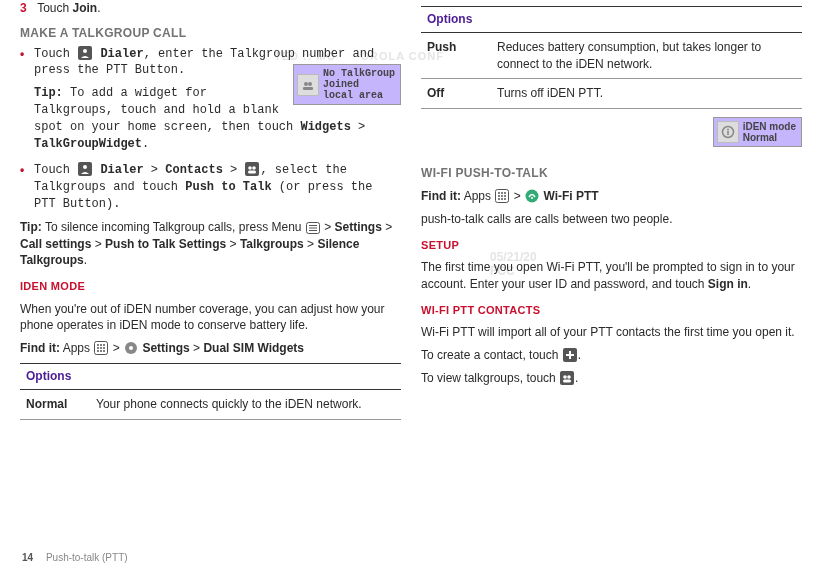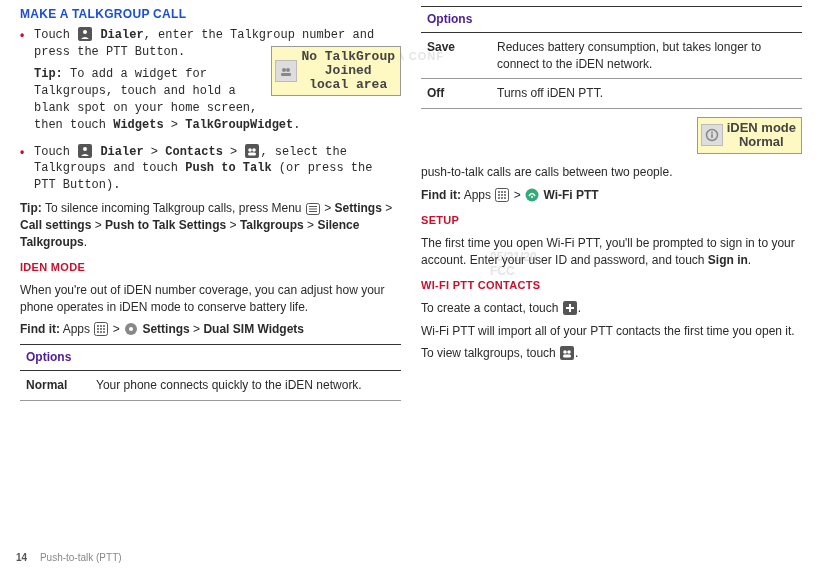--- a/index.html
+++ b/index.html
@@ -4,51 +4,56 @@
 <style>
   * { box-sizing: border-box; margin: 0; padding: 0; }
   body { width: 822px; height: 569px; font-family: Arial, Helvetica, sans-serif; font-size: 12px; color: #2b2b2b; position: relative; background: #fff; overflow: hidden; }
   .watermark { position: absolute; color: #e5e5e5; font-weight: bold; pointer-events: none; z-index: 0; }
   .wm1 { top: 50px; left: 274px; font-size: 11px; letter-spacing: 1px; }
   .wm2 { top: 250px; left: 490px; font-size: 12px; }
   .page { position: relative; display: flex; height: 520px; padding: 0 10px; z-index: 1; }
   .col { width: 50%; padding: 0 10px; line-height: 1.4; }
   .step-line { margin-bottom: 8px; }
   .step-num { color: #c8102e; font-weight: bold; display: inline-block; width: 14px; }
-  .h-red-big { color: #1d4ed8; font-weight: 900; font-size: 12px; letter-spacing: 0.3px; margin: 6px 0 4px; text-transform: uppercase; }
+  .h-red-big { color: #737373; font-weight: 900; font-size: 12px; letter-spacing: 0.3px; margin: 6px 0 4px; text-transform: uppercase; }
   .h-red-small { color: #c8102e; font-weight: 900; font-size: 11px; letter-spacing: 0.3px; margin: 10px 0 3px; text-transform: uppercase; }
   .bullet { display: flex; margin: 4px 0; }
   .bullet-dot { color: #c8102e; font-weight: bold; width: 14px; flex: none; }
   .bullet-body { flex: 1; font-family: Liberation Mono, monospace; }
   .bold { font-weight: bold; }
   .tip { margin: 6px 0; }
   .para { margin: 6px 0; }
   .icon-box { display: inline-block; vertical-align: -3px; margin: 0 1px; }
   .icon-box svg { display: block; }
   .widget { float: right; margin: 2px 0 4px 8px; }
-  .widget-inner { border: 1px solid #999; background: #fef9c3; padding: 3px 5px 3px 3px; display: flex; align-items: center; gap: 4px; font-size: 13px; line-height: 1.1; font-weight: bold; color: #444; text-align: center; }
+  .widget-inner { border: 1px solid #999; background: #c4b5fd; padding: 3px 5px 3px 3px; display: flex; align-items: center; gap: 4px; font-size: 10px; line-height: 1.1; font-weight: bold; color: #444; }
   .widget-icon { width: 22px; height: 22px; background: #ddd; border: 1px solid #bbb; display: flex; align-items: center; justify-content: center; }
   .options-table { width: 100%; border-collapse: collapse; margin: 6px 0; }
   .options-table th { text-align: left; color: #4c1d95; font-size: 12px; font-weight: bold; border-top: 1.5px solid #333; border-bottom: 1.5px solid #333; padding: 4px 6px; }
   .options-table td { border-bottom: 1px solid #999; padding: 6px 6px; vertical-align: top; font-size: 12px; }
   .options-table td.key { font-weight: bold; white-space: nowrap; width: 70px; }
-  .footer { position: absolute; bottom: 6px; left: 16px; font-size: 10px; color: #888; }
+  .footer { position: absolute; bottom: 6px; left: 22px; font-size: 10px; color: #888; }
   .footer .pn { color: #555; font-weight: bold; margin-right: 10px; }
   .clear { clear: both; }
 </style>
 </head>
 <body>
 
 <div class="watermark wm1">TED :: MO&nbsp;&nbsp;&nbsp;&nbsp;&nbsp;&nbsp;OROLA CONF</div>
 <div class="watermark wm2"><span>05/21/20</span><br><span>FCC</span></div>
 
 <div class="page">
 
   <div class="col">
 
+    <div class="step-line">
+      <span class="step-num">3</span>
+      <span>Touch</span>
+      <span class="bold">Join</span><span>.</span>
+    </div>
 
     <div class="h-red-big">Make a Talkgroup call</div>
 
     <div class="bullet">
       <div class="bullet-dot">•</div>
       <div class="bullet-body">
         <span>Touch</span>
         <span class="icon-box"><svg width="14" height="14">
               <rect width="14" height="14" rx="2" fill="#555"></rect>
               <circle cx="7" cy="5" r="2" fill="#fff"></circle>
@@ -172,21 +177,21 @@
   </div>
 
   <div class="col">
 
     <table class="options-table">
       <tbody>
           <tr>
             <th colspan="2">Options</th>
           </tr>
       <tr>
-        <td class="key">Save</td>
+        <td class="key">Push</td>
         <td>Reduces battery consumption, but takes longer to connect to the iDEN network.</td>
       </tr>
       <tr>
         <td class="key">Off</td>
         <td>Turns off iDEN PTT.</td>
       </tr>
     </tbody>
       </table>
 
     <div class="widget">
@@ -200,22 +205,21 @@
           </div>
         <div>
           <div>iDEN mode</div>
           <div>Normal</div>
         </div>
       </div>
     </div>
 
     <div class="clear"></div>
 
-    <div class="para">push-to-talk calls are calls between two people.</div>
-
+    <div class="h-red-big" style="margin-top:14px">Wi-Fi Push-to-talk</div>
     <div class="para">
       <span class="bold">Find it:</span>
       <span>Apps</span>
       <span class="icon-box"><svg width="14" height="14">
             <rect x="0.5" y="0.5" width="13" height="13" rx="2" fill="none" stroke="#555"></rect>
             <circle cx="4" cy="4" r="1" fill="#555"></circle>
             <circle cx="7" cy="4" r="1" fill="#555"></circle>
             <circle cx="10" cy="4" r="1" fill="#555"></circle>
             <circle cx="4" cy="7" r="1" fill="#555"></circle>
             <circle cx="7" cy="7" r="1" fill="#555"></circle>
@@ -226,37 +230,39 @@
           </svg></span>
       <span>&gt;</span>
       <span class="icon-box"><svg width="14" height="14">
             <circle cx="7" cy="7" r="6.5" fill="#3a7"></circle>
             <path d="M4 8 q3 -5 6 0" fill="none" stroke="#fff" stroke-width="1.5"></path>
             <circle cx="7" cy="9" r="1" fill="#fff"></circle>
           </svg></span>
       <span class="bold">Wi-Fi PTT</span>
     </div>
 
+    <div class="para">push-to-talk calls are calls between two people.</div>
+
     <div class="h-red-small">Setup</div>
     <div class="para">
       <span>The first time you open Wi-Fi PTT, you'll be prompted to sign in to your account. Enter your user ID and password, and touch</span>
       <span class="bold">Sign in</span><span>.</span>
     </div>
 
     <div class="h-red-small">Wi-Fi PTT contacts</div>
+    <div class="para">Wi-Fi PTT will import all of your PTT contacts the first time you open it.</div>
+
     <div class="para">
       <span>To create a contact, touch</span>
       <span class="icon-box"><svg width="14" height="14">
             <rect width="14" height="14" rx="2" fill="#555"></rect>
             <line x1="7" y1="3" x2="7" y2="11" stroke="#fff" stroke-width="2"></line>
             <line x1="3" y1="7" x2="11" y2="7" stroke="#fff" stroke-width="2"></line>
           </svg></span><span>.</span>
     </div>
-
-    <div class="para">Wi-Fi PTT will import all of your PTT contacts the first time you open it.</div>
 
     <div class="para">
       <span>To view talkgroups, touch</span>
       <span class="icon-box"><svg width="14" height="14">
             <rect width="14" height="14" rx="2" fill="#555"></rect>
             <circle cx="5" cy="6" r="1.8" fill="#fff"></circle>
             <circle cx="9" cy="6" r="1.8" fill="#fff"></circle>
             <rect x="3" y="8.5" width="8" height="3" rx="1.5" fill="#fff"></rect>
           </svg></span><span>.</span>
     </div>

